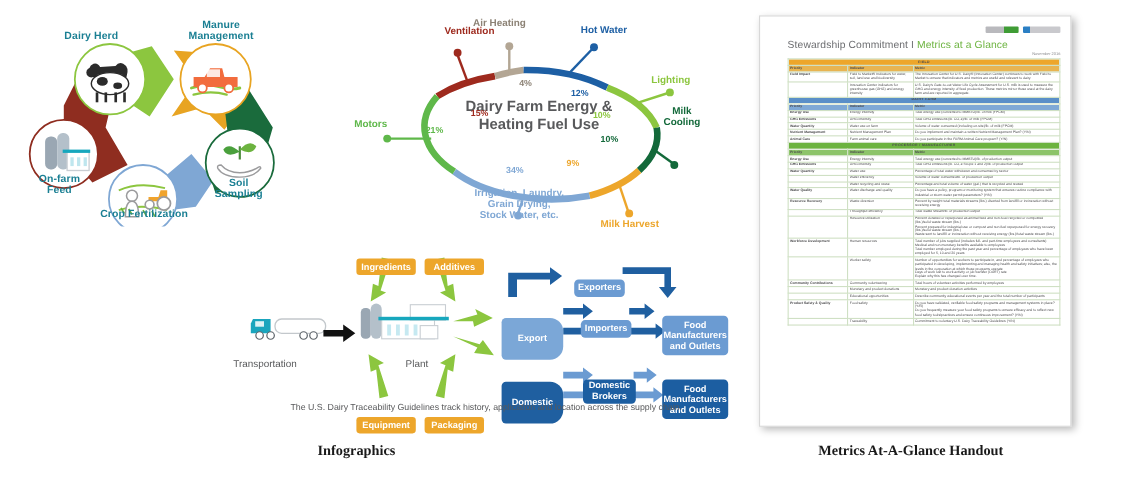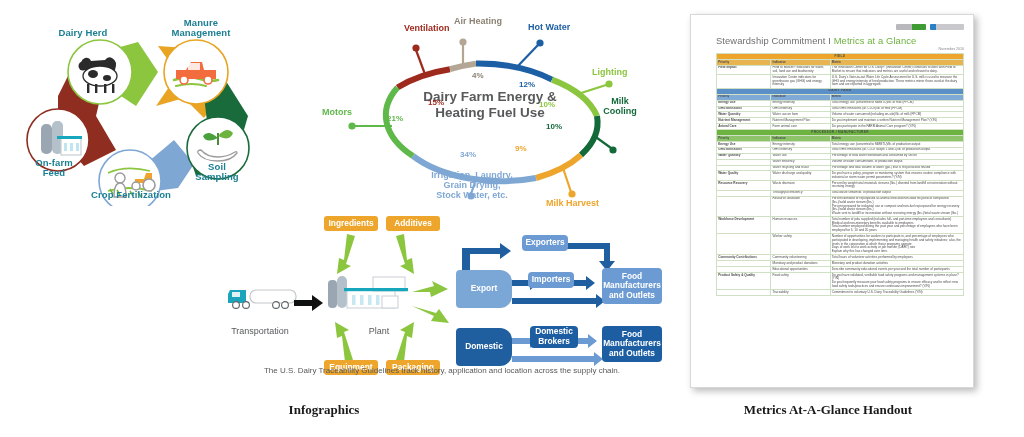--- a/index.html
+++ b/index.html
@@ -39,37 +39,37 @@
   .seg-label{position:absolute;font-size:8px;font-weight:bold;}
   .leaf-label{position:absolute;font-size:9px;font-weight:bold;line-height:1.12;}
 
   
   .supply-chain{position:absolute;left:216px;top:214px;width:452px;height:178px;}
   .sc-svg{position:absolute;left:0;top:0;}
   .sc-box{
     position:absolute;border-radius:3px;color:#ffffff;
     font-size:8.4px;font-weight:bold;line-height:1.14;
     display:flex;align-items:center;justify-content:center;text-align:center;
-    padding:1px 8px;box-sizing:border-box;
+    padding:1px 8px;box-sizing:border-box;margin-top:19px;
   }
   .sc-gold{background:#eda62b;}
   .sc-lightblue{background:#7ba7d7;border-radius:4px 12px 12px 4px;}
   .sc-midblue{background:#6b9bd2;border-radius:4px;}
   .sc-darkblue{background:#1f5fa0;border-radius:4px 12px 12px 4px;}
   .sc-navy{background:#1c5ea1;border-radius:4px;}
   .sc-caption{
     position:absolute;left:0px;top:152px;width:452px;text-align:center;
     color:#58595b;font-size:8px;line-height:1.2;
   }
   .sc-plant-label{
     position:absolute;left:128px;top:112px;width:70px;text-align:center;
     color:#58595b;font-size:9px;
   }
   .sc-transport-label{
-    position:absolute;left:-4px;top:112px;width:96px;text-align:center;
+    position:absolute;left:-4px;top:112px;width:96px;
     color:#58595b;font-size:9px;
   }
 
   
   .document-panel{position:absolute;left:686px;top:10px;width:322px;height:382px;}
   .doc-page{
     position:absolute;left:4px;top:4px;width:284px;height:374px;
     background:#ffffff;border:1px solid #d8d8d8;
     box-shadow:3px 3px 7px rgba(0,0,0,.28);
     box-sizing:border-box;padding:8px 9px 6px 25px;
@@ -251,21 +251,21 @@
       <div class="seg-label" style="left:128px;top:74px;color:#9e2a1e;margin-top:20px;">15%</div>
       <div class="seg-label" style="left:172px;top:67px;color:#8c8275;">4%</div>
       <div class="seg-label" style="left:219px;top:76px;color:#1d5fa4;">12%</div>
       <div class="seg-label" style="left:239px;top:96px;color:#8cc63f;">10%</div>
       <div class="seg-label" style="left:246px;top:118px;color:#13693a;">10%</div>
       <div class="seg-label" style="left:215px;top:140px;color:#eda62b;">9%</div>
       <div class="seg-label" style="left:160px;top:146px;color:#7fa7d4;">34%</div>
       <div class="seg-label" style="left:87px;top:110px;color:#5fb84a;">21%</div>
 
       <div class="leaf-label" style="left:104px;top:19px;color:#9e2a1e;">Ventilation</div>
-      <div class="leaf-label" style="left:154px;top:12px;color:#8c8275;">Air Heating</div>
+      <div class="leaf-label" style="left:130px;top:12px;color:#8c8275;">Air Heating</div>
       <div class="leaf-label" style="left:228px;top:18px;color:#1d5fa4;">Hot Water</div>
       <div class="leaf-label" style="left:292px;top:63px;color:#8cc63f;">Lighting</div>
       <div class="leaf-label" style="left:298px;top:92px;color:#13693a;text-align:center;width:44px;">Milk<br>Cooling</div>
       <div class="leaf-label" style="left:246px;top:194px;color:#eda62b;">Milk Harvest</div>
       <div class="leaf-label" style="left:104px;top:166px;color:#7fa7d4;text-align:center;width:136px;">Irrigation, Laundry,<br>Grain Drying,<br>Stock Water, etc.</div>
       <div class="leaf-label" style="left:22px;top:103px;color:#5fb84a;">Motors</div>
     </div>
 
     <div class="supply-chain">
       <svg class="sc-svg" width="452" height="178" viewBox="0 0 452 178">

